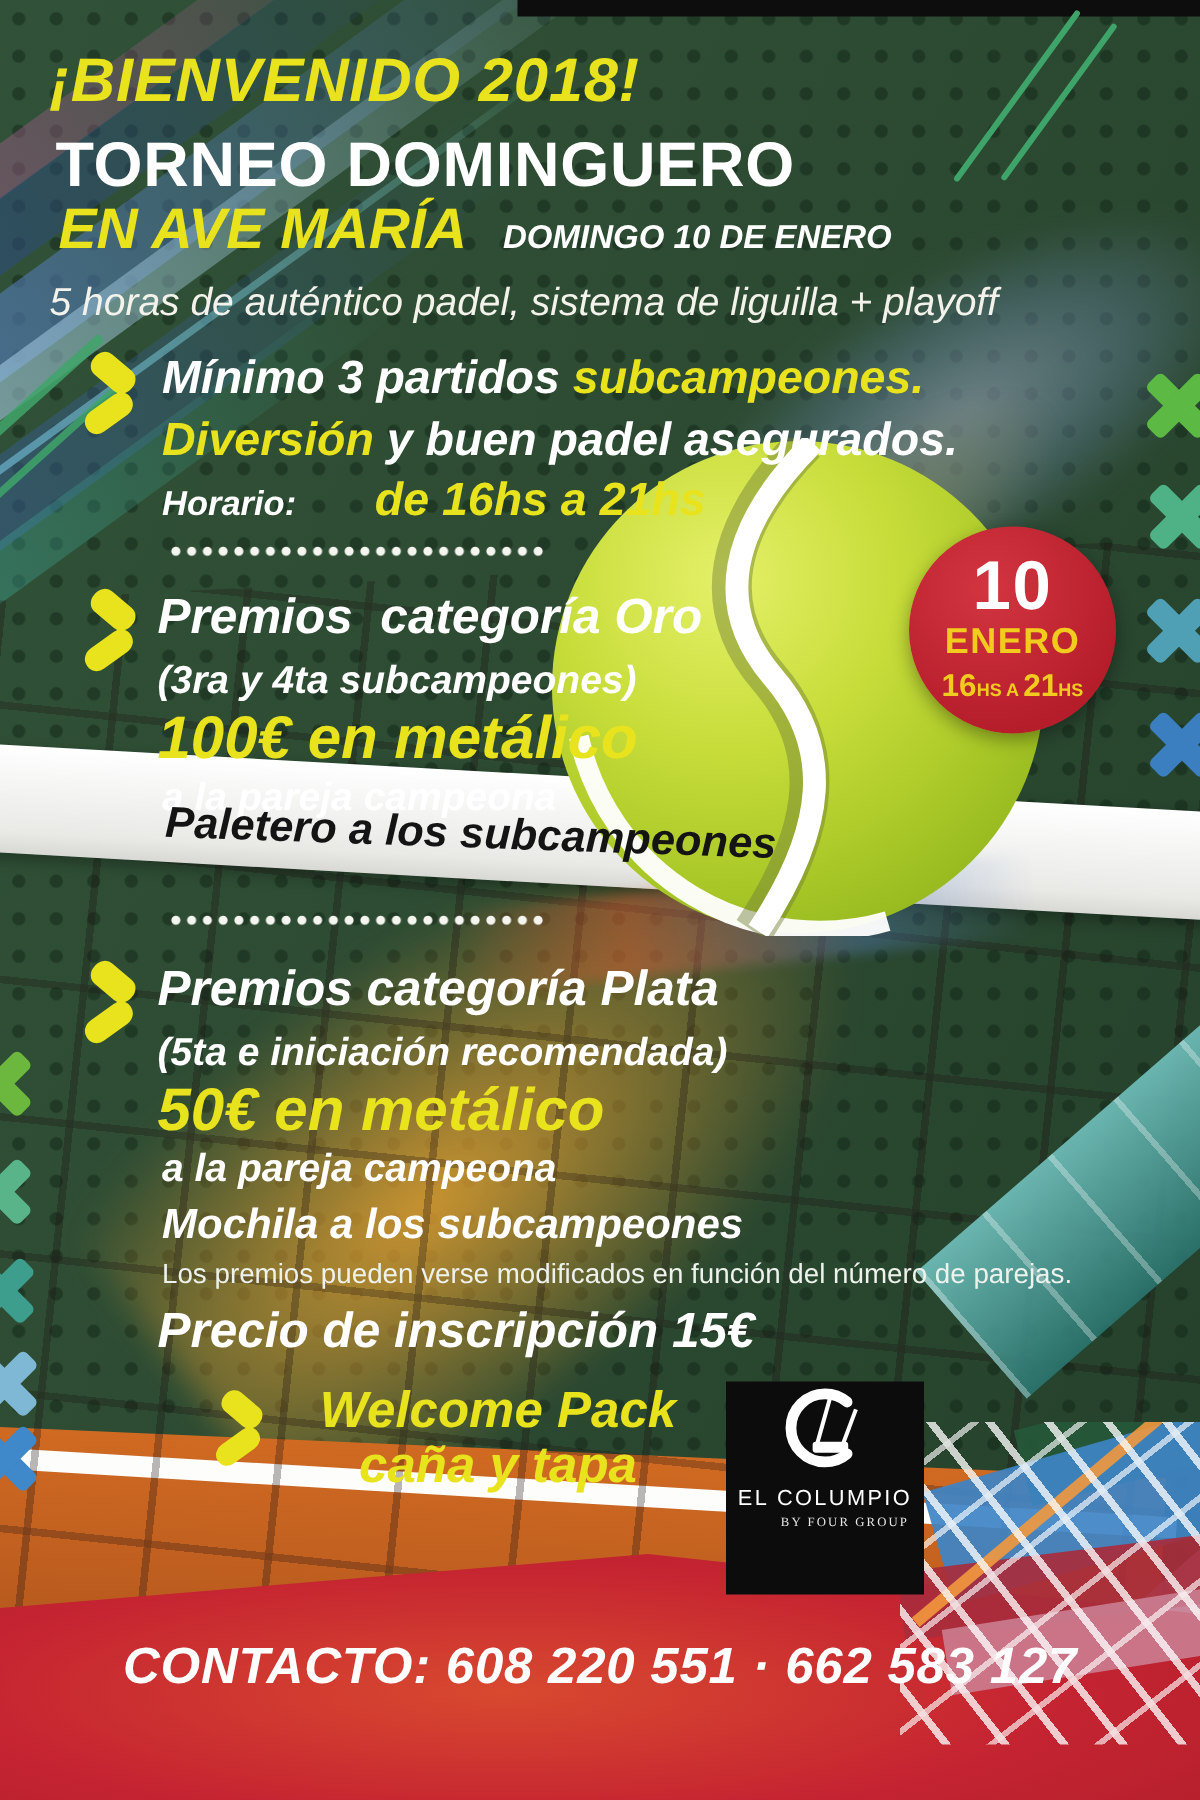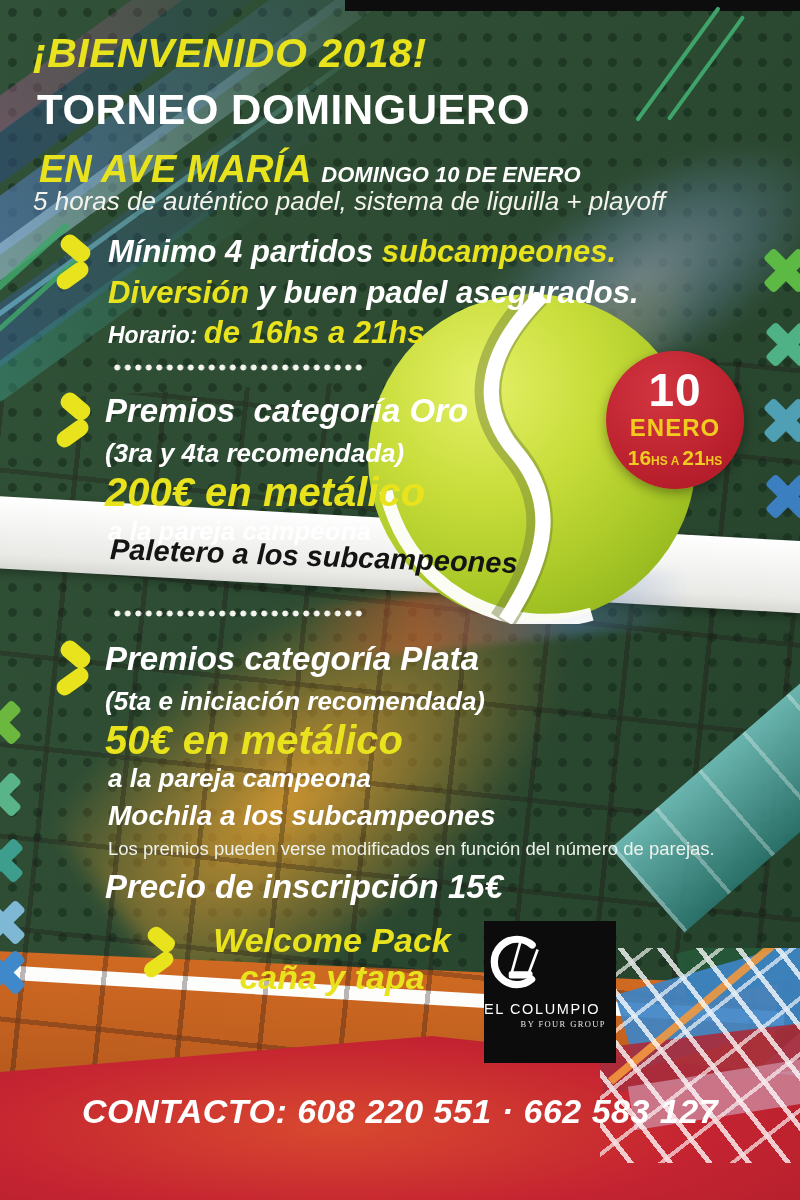--- a/index.html
+++ b/index.html
@@ -99,28 +99,28 @@
   .dotline{position:absolute;width:252px;height:7px;z-index:10;
     background-image:radial-gradient(circle,#f5f5f0 2.7px,transparent 3.3px);
     background-size:10.5px 7px;background-repeat:repeat-x;}
   
   .t{position:absolute;z-index:10;white-space:pre;color:#fff;}
   .it{font-style:italic;}
   .bold{font-weight:bold;}
   .yellow{color:#e9e31d;}
   .welcome{left:33px;top:30px;font-size:41px;letter-spacing:.5px;}
   .title{left:37px;top:86px;font-size:42px;letter-spacing:.5px;}
-  .loc-row{left:39px;top:148px;display:flex;align-items:baseline;}
+  .loc-row{left:39px;top:132px;display:flex;align-items:baseline;}
   .loc{font-size:38px;}
-  .hdate{font-size:22px;margin-left:10px;}
+  .hdate{font-size:22px;margin-left:24px;}
   .subtitle{left:33px;top:186px;font-size:26px;font-weight:400;color:#f3f3ec;}
   .l1{left:108px;top:234px;font-size:31px;}
   .l2{left:108px;top:275px;font-size:31px;}
   .l3{left:108px;top:315px;font-size:23px;}
-  .l3 .big{font-size:31px;}
+  .l3 .big{font-size:31px;margin-left:46px;}
   .g-head{left:105px;top:392px;font-size:33px;}
   .g-sub{left:105px;top:438px;font-size:26px;}
   .g-prize{left:105px;top:470px;font-size:40px;}
   .g-champ{left:108px;top:516px;font-size:26px;}
   .g-runner{left:110px;top:540px;font-size:29px;color:#141414;transform:rotate(2deg);}
   .p-head{left:105px;top:640px;font-size:33px;}
   .p-sub{left:105px;top:686px;font-size:26px;}
   .p-prize{left:105px;top:718px;font-size:40px;}
   .p-champ{left:108px;top:763px;font-size:26px;}
   .p-runner{left:108px;top:800px;font-size:28px;text-align:right;}
@@ -140,21 +140,21 @@
   .c-grid{left:-25px;top:-25px;width:265px;height:265px;opacity:.85;
     background-image:
       repeating-linear-gradient(52deg,transparent 0 26px,rgba(255,255,255,.9) 26px 31px),
       repeating-linear-gradient(-38deg,transparent 0 40px,rgba(255,255,255,.75) 40px 44px);}
   
   .banner{position:absolute;left:0;top:1020px;width:800px;height:180px;z-index:7;
     background:radial-gradient(ellipse at 42% 60%,#d8492f 0%,#c52431 55%,#b01e2b 100%);
     clip-path:polygon(0 52px,54% 16px,100% 56px,100% 100%,0 100%);}
   
   .logo{position:absolute;left:484px;top:921px;width:132px;height:142px;background:#0c0c0c;z-index:9;
-    display:flex;flex-direction:column;align-items:flex-start;padding-top:10px;box-sizing:border-box;}
+    display:flex;flex-direction:column;align-items:center;box-sizing:border-box;}
   .logo-name{color:#fff;font-size:14.5px;letter-spacing:1.6px;margin-top:4px;font-weight:400;}
   .logo-tag{color:#e6e6e6;font-size:8.5px;letter-spacing:1.4px;align-self:flex-end;margin-right:10px;margin-top:2px;font-family:Liberation Serif, serif;}
 </style>
 </head>
 <body>
 
 <div class="poster">
 
   <div class="dots"></div>
 
@@ -250,32 +250,32 @@
   <div class="t loc-row">
     <span class="it bold yellow loc">EN AVE MARÍA</span>
     <span class="it bold hdate">DOMINGO 10 DE ENERO</span>
   </div>
   <div class="t it subtitle">5 horas de auténtico padel, sistema de liguilla + playoff</div>
 
   <div class="chev" style="left:56px;top:236px">
       <b></b>
       <b></b>
     </div>
-  <div class="t it bold l1"><span>Mínimo 4 partidos </span><span class="yellow">subcampeones.</span></div>
+  <div class="t it bold l1"><span>Mínimo 3 partidos </span><span class="yellow">subcampeones.</span></div>
   <div class="t it bold l2"><span class="yellow">Diversión</span><span> y buen padel asegurados.</span></div>
   <div class="t it bold l3"><span>Horario: </span><span class="yellow big">de 16hs a 21hs</span></div>
   <div class="dotline" style="left:112px;top:364px"></div>
 
   <div class="chev" style="left:56px;top:394px">
       <b></b>
       <b></b>
     </div>
   <div class="t it bold g-head">Premios  categoría Oro</div>
-  <div class="t it bold g-sub">(3ra y 4ta recomendada)</div>
-  <div class="t it bold yellow g-prize">200€ en metálico</div>
+  <div class="t it bold g-sub">(3ra y 4ta subcampeones)</div>
+  <div class="t it bold yellow g-prize">100€ en metálico</div>
   <div class="t it bold g-champ">a la pareja campeona</div>
   <div class="t it bold g-runner">Paletero a los subcampeones</div>
   <div class="dotline" style="left:112px;top:610px"></div>
 
   <div class="chev" style="left:56px;top:642px">
       <b></b>
       <b></b>
     </div>
   <div class="t it bold p-head">Premios categoría Plata</div>
   <div class="t it bold p-sub">(5ta e iniciación recomendada)</div>

